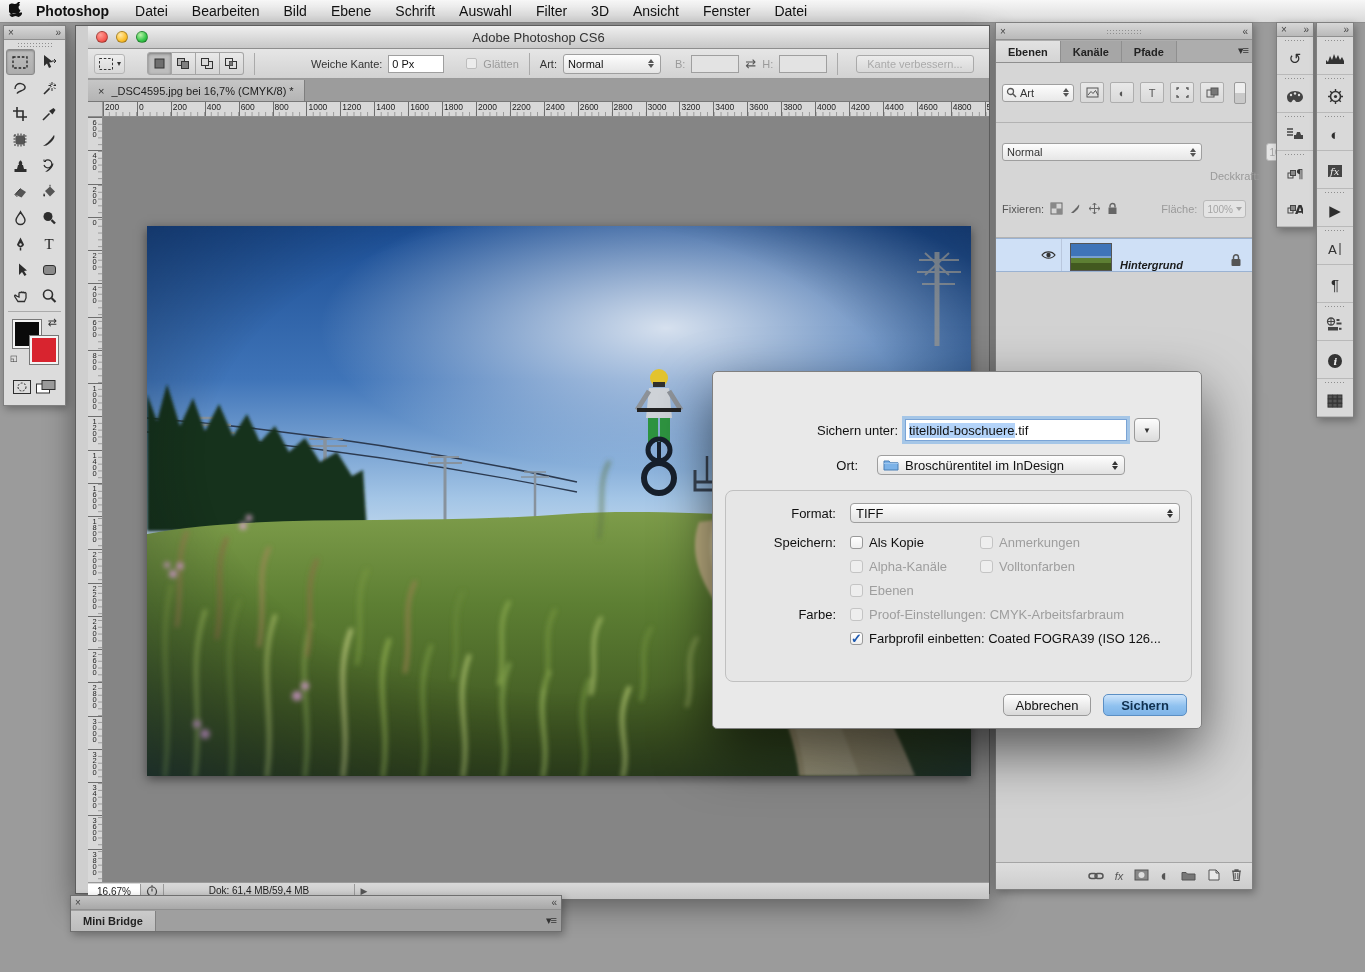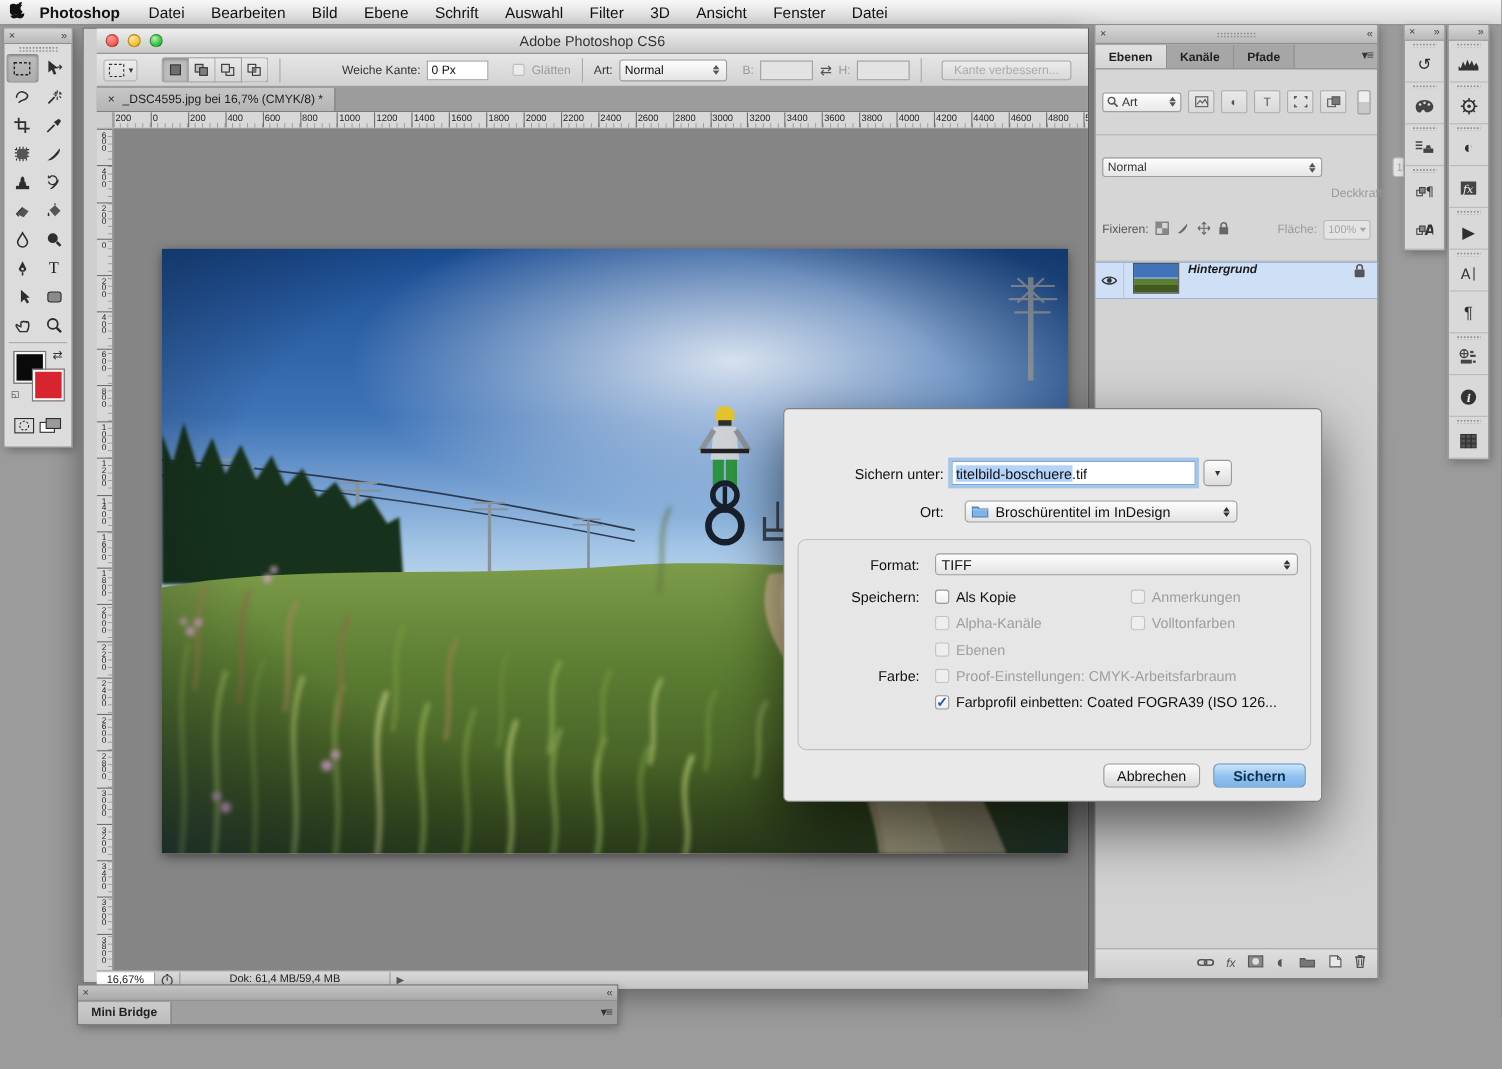--- a/index.html
+++ b/index.html
@@ -87,21 +87,21 @@
   .lrow{display:flex;align-items:center;padding:16px 6px;gap:6px;font-size:11px;color:#333;}
   .filterrow{height:27px;border-bottom:1px solid #b3b3b3;}
   .searchbox{display:flex;align-items:center;gap:3px;background:linear-gradient(#fdfdfd,#e8e8e8);border:1px solid #9f9f9f;border-radius:3px;height:18px;padding:0 3px;width:72px;box-sizing:border-box;}
   .fbtn{width:22px;height:19px;border:1px solid #aeaeae;border-radius:2px;background:linear-gradient(#e9e9e9,#d9d9d9);display:flex;align-items:center;justify-content:center;font-size:11px;color:#555;}
   .ftoggle{margin-left:auto;width:10px;height:20px;border:1px solid #9a9a9a;border-radius:2px;background:linear-gradient(#eee 50%,#c9c9c9 50%);}
   .blendrow{height:26px;}
   .lockrow{height:24px;border-bottom:1px solid #b3b3b3;}
   .minidrop{background:linear-gradient(#fdfdfd,#e6e6e6);border:1px solid #9f9f9f;border-radius:3px;height:18px;display:flex;align-items:center;padding:0 4px;flex:0 0 200px;box-sizing:border-box;}
   .valbox{border:1px solid #b9b9b9;border-radius:3px;height:16px;background:#e4e4e4;color:#a5a5a5;font-size:10px;display:flex;align-items:center;padding:0 3px;gap:3px;}
   .valbox .dn{width:0;height:0;border-left:3px solid transparent;border-right:3px solid transparent;border-top:4px solid #a5a5a5;}
-  .layerrow{height:32px;background:#cfe0f6;border-top:1px solid #9ab2d2;border-bottom:1px solid #9ab2d2;display:flex;align-items:flex-start;}
+  .layerrow{height:32px;background:#cfe0f6;border-top:1px solid #9ab2d2;border-bottom:1px solid #9ab2d2;display:flex;align-items:flex-end;padding-left:40px;}
   .eyebox{width:26px;display:flex;align-items:center;justify-content:center;border-right:1px solid #b9c7dd;height:100%;box-sizing:border-box;}
   .lthumb{width:40px;height:26px;margin:0 8px;border:1px solid #555;background:linear-gradient(#3f74b8 0 46%,#79a0d0 46% 52%,#5d7f33 52% 74%,#42591f 74%);}
   .lname{font-size:11px;font-style:italic;font-weight:bold;color:#1a1a1a;flex:1;}
   .llock{margin-right:10px;}
   .lempty{flex:1;background:#d2d2d2;}
   .lbottom{height:26px;background:linear-gradient(#dedede,#cdcdcd);border-top:1px solid #a5a5a5;display:flex;align-items:center;justify-content:flex-end;gap:11px;padding:0 10px;color:#555;}
   .lbottom .it{font-size:11px;font-style:italic;}
   
   .strip{width:38px;background:#d9d9d9;border:1px solid #7f7f7f;box-sizing:border-box;box-shadow:2px 3px 8px rgba(0,0,0,.3);}
   .strip .panelhead{height:13px;}
@@ -111,21 +111,21 @@
   
   .dialog{left:712px;top:371px;width:490px;height:358px;background:#e9e9e9;border:1px solid #808080;border-radius:5px;box-shadow:0 22px 55px rgba(0,0,0,.6);box-sizing:border-box;}
   .dialog .titlebar{border-radius:5px 5px 0 0;background:linear-gradient(#f4f4f4,#cdcdcd);}
   .drow{position:absolute;display:flex;align-items:center;font-size:13px;color:#111;}
   .dlabel{text-align:right;}
   .filenamefield{width:214px;height:20px;background:#fff;border:1px solid #7aa4d6;box-shadow:0 0 0 3px rgba(110,170,230,.55);display:flex;align-items:center;padding:0 3px;font-size:13px;}
   .fsel{background:#b3d3f9;}
   .dropbtn{width:24px;height:22px;border:1px solid #9a9a9a;border-radius:4px;background:linear-gradient(#fdfdfd,#dcdcdc);display:flex;align-items:center;justify-content:center;font-size:8px;color:#333;margin-left:7px;}
   .popup{height:20px;border:1px solid #9e9e9e;border-radius:4px;background:linear-gradient(#fefefe,#e2e2e2);display:flex;align-items:center;padding:0 5px;font-size:13px;gap:6px;box-sizing:border-box;}
   .groupbox{position:absolute;left:12px;top:118px;width:465px;height:190px;border:1px solid #c0c0c0;border-radius:8px;background:#e6e6e6;}
-  .cb-line{display:flex;align-items:center;gap:6px;font-size:13px;margin-left:48px;}
+  .cb-line{display:flex;align-items:center;gap:6px;font-size:13px;}
   .cb-line.dis{color:#9e9e9e;}
   .cbx{width:13px;height:13px;border:1px solid #999;border-radius:3px;background:linear-gradient(#fff,#eee);box-sizing:border-box;display:flex;align-items:center;justify-content:center;}
   .cbx.dis{border-color:#c4c4c4;background:#eee;}
   .cbx.checked{color:#1d59b0;font-size:13px;font-weight:bold;line-height:10px;}
   .dbtn{height:22px;border-radius:5px;display:flex;align-items:center;justify-content:center;font-size:13px;padding:0 14px;box-sizing:border-box;}
   .dbtn.cancel{border:1px solid #9a9a9a;background:linear-gradient(#fff,#d9d9d9);color:#111;width:88px;}
   .dbtn.save{border:1px solid #5b8fc4;background:linear-gradient(#cde4fb,#8fc1ef 55%,#7eb4e8);color:#10304f;font-weight:bold;width:84px;}
   
   .minibridge{left:70px;top:895px;width:492px;background:#9f9f9f;border:1px solid #6f6f6f;box-sizing:border-box;box-shadow:2px 3px 8px rgba(0,0,0,.3);}
   .minibridge .panelhead{height:13px;background:linear-gradient(#c3c3c3,#a8a8a8);}
@@ -837,21 +837,21 @@
             <rect x="10.6" y="9.4" width="4.3" height="3.7"></rect>
           </g>
         </svg>
       </span>
     </div>
 </div>
 
 <div class="abs dialog">
 
   <div class="drow" style="left:0;top:46px;width:100%;">
-    <span class="dlabel" style="width:145px;">Sichern unter:</span>
+    <span class="dlabel" style="width:145px;padding-left:40px;">Sichern unter:</span>
     <span class="filenamefield" style="margin-left:7px;">
       <span class="fsel">titelbild-boschuere</span>
         <span>.tif</span>
     </span>
     <span class="dropbtn">
         <span>▼</span>
       </span>
   </div>
 
   <div class="drow" style="left:0;top:83px;width:100%;">

